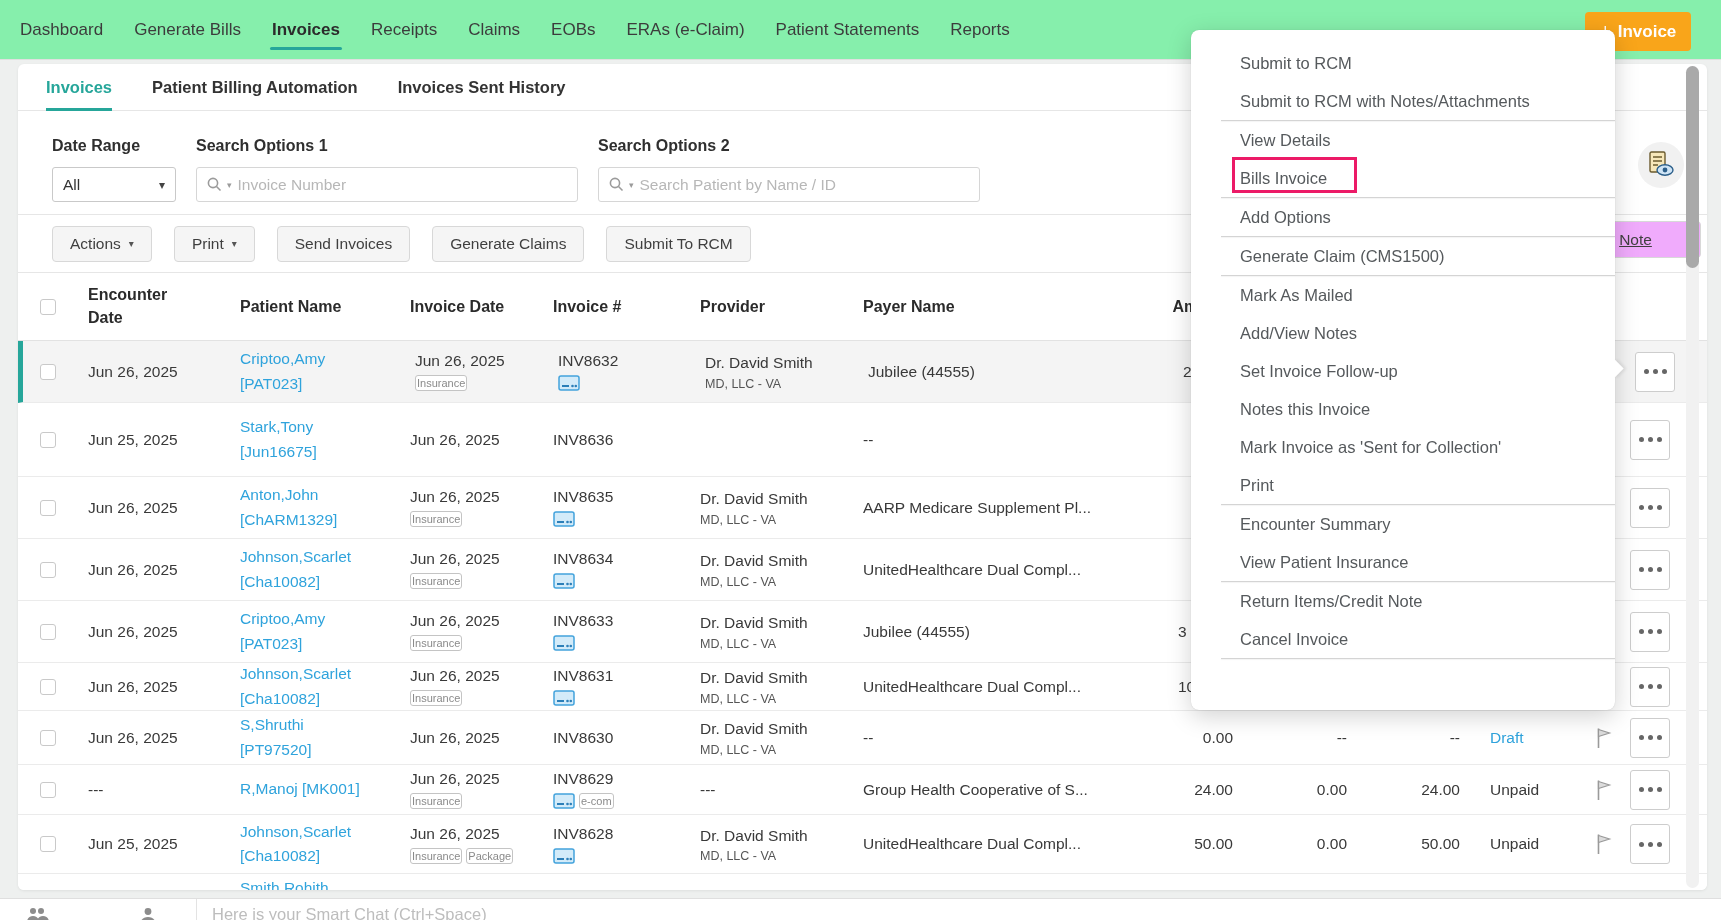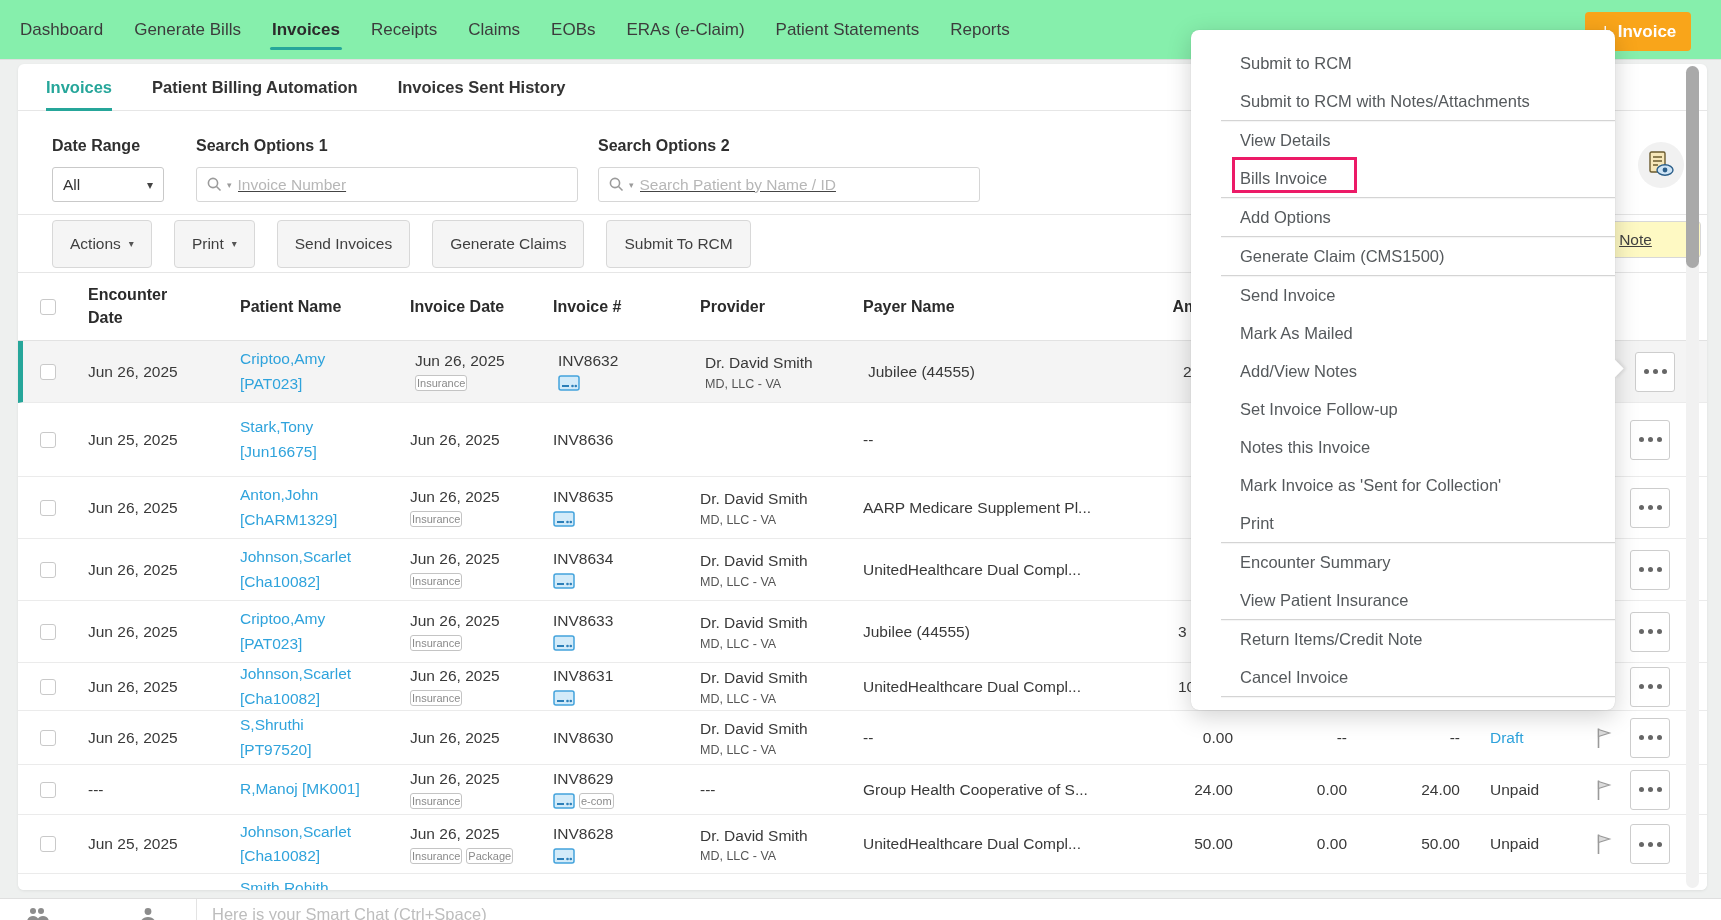--- a/index.html
+++ b/index.html
@@ -19,32 +19,32 @@
   .card { position:absolute; left:18px; top:64px; width:1689px; height:826px; background:#fff; border-radius:6px; box-shadow:0 1px 3px rgba(0,0,0,.07); overflow:hidden; z-index:1; }
 
   .tabs-row { position:absolute; left:0; top:0; width:100%; height:47px; border-bottom:1px solid #e6e6e6; display:flex; align-items:center; gap:40px; padding-left:28px; }
   .tab { font-size:16.5px; color:#333; font-weight:700; cursor:pointer; position:relative; height:47px; display:flex; align-items:center; }
   .tab.active { color:#26A69A; }
   .tab.active::after { content:""; position:absolute; left:0; right:0; bottom:0; height:3px; background:#26A69A; }
 
   .filters { position:absolute; left:0; top:47px; width:100%; height:103px; }
   .filter-label { position:absolute; top:26px; font-size:16px; font-weight:700; color:#2f2f2f; }
   .fl-1 { left:34px; } .fl-2 { left:178px; } .fl-3 { left:580px; }
-  .select-box { position:absolute; left:34px; top:56px; width:112px; height:35px; border:1px solid #c9c9c9; border-radius:3px; background:#fff; font-size:15.5px; color:#333; display:flex; align-items:center; padding:0 10px; justify-content:space-between; cursor:pointer; }
+  .select-box { position:absolute; left:34px; top:56px; width:124px; height:35px; border:1px solid #c9c9c9; border-radius:3px; background:#fff; font-size:15.5px; color:#333; display:flex; align-items:center; padding:0 10px; justify-content:space-between; cursor:pointer; }
   .select-caret { font-size:12px; color:#444; }
   .search-box { position:absolute; top:56px; height:35px; border:1px solid #d6d6d6; border-radius:3px; background:#fff; display:flex; align-items:center; padding:0 9px; gap:4px; }
   .sb-1 { left:178px; width:382px; } .sb-2 { left:580px; width:382px; }
-  .search-box input { border:none; outline:none; flex:1; font-size:15.5px; color:#444; font-family:inherit; background:transparent;text-decoration:underline; }
+  .search-box input { border:none; outline:none; flex:1; font-size:15.5px; color:#444; font-family:inherit; background:transparent; }
   .search-box input::placeholder { color:#b7b7b7; }
   .search-caret { font-size:9px; color:#9b9b9b; margin-right:2px; }
 
   .toolbar { position:absolute; left:0; top:150px; width:100%; height:58px; border-top:1px solid #e6e6e6; display:flex; align-items:center; gap:22px; padding-left:34px; }
-  .tb-btn { height:48px; background:#f5f5f5; border:1px solid #d8d8d8; border-radius:4px; color:#3f3f3f; font-size:15.5px; padding:6px 17px; display:flex; align-items:center; gap:8px; cursor:pointer; font-family:inherit; }
+  .tb-btn { height:36px; background:#f5f5f5; border:1px solid #d8d8d8; border-radius:4px; color:#3f3f3f; font-size:15.5px; padding:6px 17px; display:flex; align-items:center; gap:8px; cursor:pointer; font-family:inherit; }
   .tb-caret { font-size:10px; color:#555; }
-  .note-btn { position:absolute; left:1552px; top:157px; width:131px; height:37px; background:#fef9c3; border:1px solid #d8d8d8; border-radius:4px; color:#3f3f3f; font-size:15.5px; display:flex; align-items:center; justify-content:center; cursor:pointer;text-decoration:underline; }
+  .note-btn { position:absolute; left:1552px; top:157px; width:131px; height:37px; background:#f0abfc; border:1px solid #d8d8d8; border-radius:4px; color:#3f3f3f; font-size:15.5px; display:flex; align-items:center; justify-content:center; cursor:pointer;text-decoration:underline; }
 
   .doc-eye-wrap { position:absolute; left:1620px; top:78px; width:46px; height:46px; border-radius:50%; background:#f1f1f1; display:flex; align-items:center; justify-content:center; cursor:pointer; }
 
   
   .thead { position:absolute; left:0; top:208px; width:100%; height:69px; border-top:1px solid #e6e6e6; border-bottom:1px solid #e2e2e2; }
   .th { position:absolute; top:0; height:100%; display:flex; align-items:center; font-size:16px; font-weight:700; color:#2b2b2b; }
   .tbody { position:absolute; left:0; top:277px; width:100%; height:549px; overflow:hidden; }
   .trow { position:relative; width:100%; background:#fff; border-bottom:1px solid #ebebeb; }
   .trow.selected { background:#f4f4f4; border-left:5px solid #26A69A; }
   .cell { position:absolute; top:0; bottom:0; display:flex; flex-direction:column; justify-content:center; font-size:15.5px; color:#393939; }
@@ -540,21 +540,20 @@
 <div class="ctx-item">Submit to RCM</div>
     <div class="ctx-item">Submit to RCM with Notes/Attachments</div>
     <div class="ctx-div"></div>
     <div class="ctx-item">View Details</div>
     <div class="ctx-item">Bills Invoice</div>
     <div class="ctx-div"></div>
     <div class="ctx-item">Add Options</div>
     <div class="ctx-div"></div>
     <div class="ctx-item">Generate Claim (CMS1500)</div>
     <div class="ctx-div"></div>
-    <div class="ctx-item">Send Invoice</div>
     <div class="ctx-item">Mark As Mailed</div>
     <div class="ctx-item">Add/View Notes</div>
     <div class="ctx-item">Set Invoice Follow-up</div>
     <div class="ctx-item">Notes this Invoice</div>
     <div class="ctx-item">Mark Invoice as 'Sent for Collection'</div>
     <div class="ctx-item">Print</div>
     <div class="ctx-div"></div>
     <div class="ctx-item">Encounter Summary</div>
     <div class="ctx-item">View Patient Insurance</div>
     <div class="ctx-div"></div>

